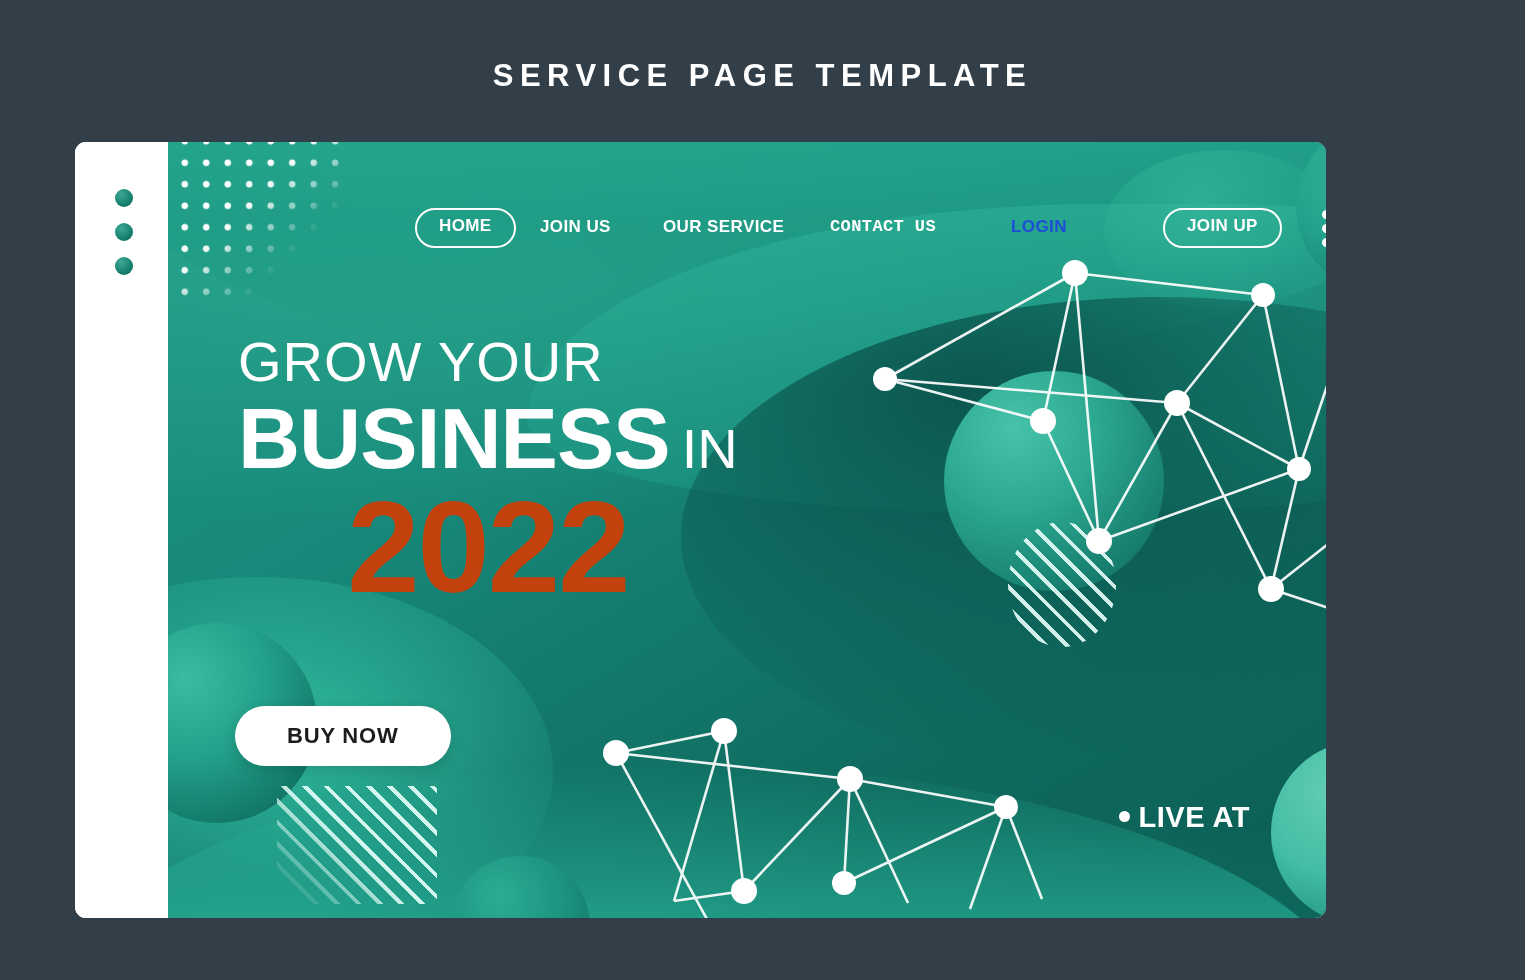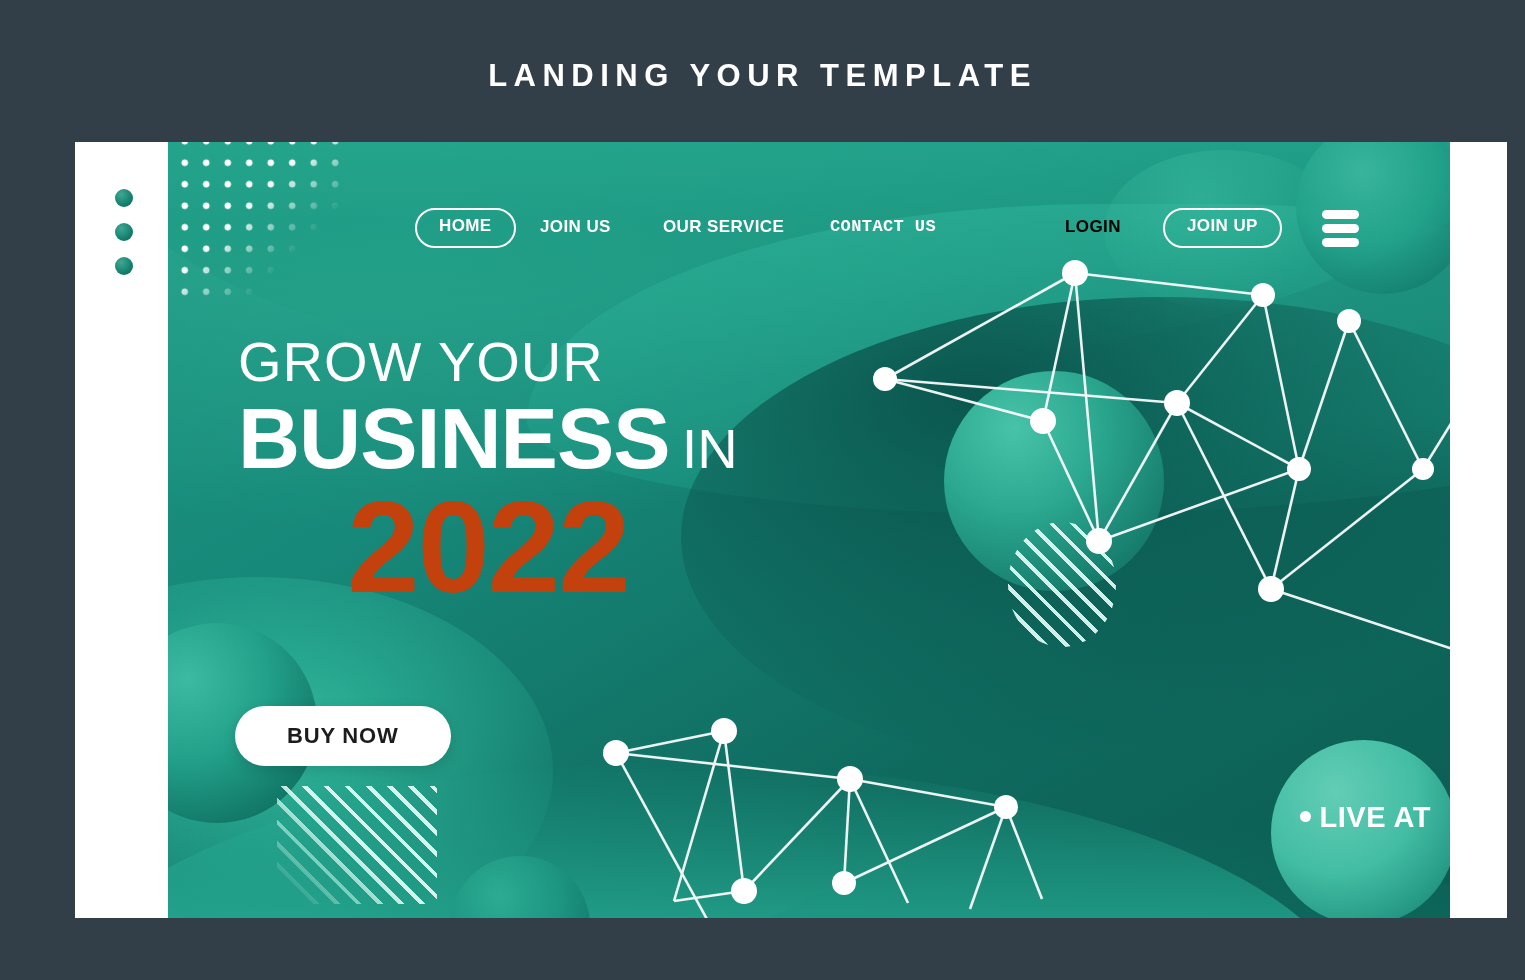--- a/index.html
+++ b/index.html
@@ -32,24 +32,25 @@
     font-size: 31px;
     font-weight: bold;
     letter-spacing: 6.5px;
   }
 
   
   .card {
     position: absolute;
     left: 75px;
     top: 142px;
-    width: 1432px;
+    width: 1251px;
     height: 776px;
     overflow: hidden;
     background: #ffffff;
+    border-radius: 11px;
   }
 
   
   .side-strip {
     position: absolute;
     left: 0;
     top: 0;
     width: 93px;
     height: 100%;
     background: #ffffff;
@@ -284,21 +285,21 @@
     border: 2.5px solid #ffffff;
     border-radius: 20px;
     padding: 0 22px;
     height: 36px;
     line-height: 32px;
   }
   .nav-home   { left: 340px; }
   .nav-join   { left: 465px; text-align: right; }
   .nav-serv   { left: 588px; }
   .nav-cont   { left: 755px; font-family: Liberation Mono, monospace; }
-  .nav-login  { left: 990px; color: #000000; }
+  .nav-login  { left: 936px; color: #1d4ed8; }
   .nav-signup { left: 1088px; }
 
   .hamburger {
     position: absolute;
     left: 1247px;
     top: 2px;
     width: 37px;
     cursor: pointer;
   }
   .hamburger i {
@@ -403,21 +404,21 @@
     letter-spacing: .5px;
     line-height: 1.15;
     white-space: nowrap;
   }
 </style>
 </head>
 <body>
 
 <div class="page">
 
-  <div class="page-title">LANDING YOUR TEMPLATE</div>
+  <div class="page-title">SERVICE PAGE TEMPLATE</div>
 
   <div class="card">
 
     <div class="hero">
 
       <div class="wave wave-top"></div>
       <div class="wave wave-mid"></div>
       <div class="wave wave-deep"></div>
       <div class="wave wave-left"></div>
       <div class="wave wave-bottom"></div>

